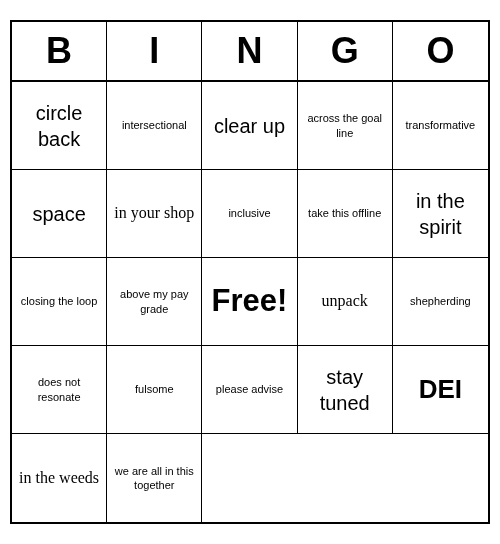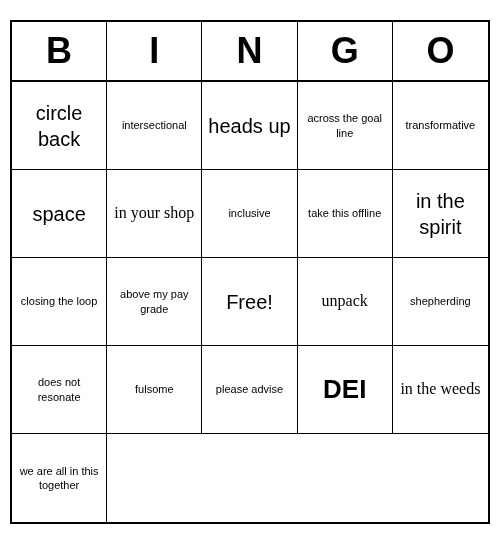--- a/index.html
+++ b/index.html
@@ -56,22 +56,22 @@
       font-weight: normal;
     }
     .bingo-cell .cell-text.xlarge {
       font-size: 26px;
       font-weight: bold;
     }
     .bingo-cell .cell-text.small {
       font-size: 11px;
     }
     .bingo-cell .cell-text.free {
-      font-size: 20px;
-      font-weight: normal;
+      font-size: 31px;
+      font-weight: bold;
     }
     .bingo-cell .cell-text.medium {
       font-size: 16px;
       font-family: Liberation Serif, serif;
     }
   </style>
 </head>
 <body>
 
 <div class="bingo-card">
@@ -83,21 +83,21 @@
       <div class="bingo-letter">O</div>
     </div>
   <div class="bingo-grid">
   <div class="bingo-cell">
         <span class="cell-text large">circle back</span>
       </div>
       <div class="bingo-cell">
         <span class="cell-text small">intersectional</span>
       </div>
       <div class="bingo-cell">
-        <span class="cell-text large">heads up</span>
+        <span class="cell-text large">clear up</span>
       </div>
       <div class="bingo-cell">
         <span class="cell-text small">across the goal line</span>
       </div>
       <div class="bingo-cell">
         <span class="cell-text small">transformative</span>
       </div>
       <div class="bingo-cell">
         <span class="cell-text large">space</span>
       </div>
@@ -131,20 +131,23 @@
       <div class="bingo-cell">
         <span class="cell-text small">does not resonate</span>
       </div>
       <div class="bingo-cell">
         <span class="cell-text small">fulsome</span>
       </div>
       <div class="bingo-cell">
         <span class="cell-text small">please advise</span>
       </div>
       <div class="bingo-cell">
+        <span class="cell-text large">stay tuned</span>
+      </div>
+      <div class="bingo-cell">
         <span class="cell-text xlarge">DEI</span>
       </div>
       <div class="bingo-cell">
         <span class="cell-text medium">in the weeds</span>
       </div>
       <div class="bingo-cell">
         <span class="cell-text small">we are all in this together</span>
       </div>
     </div>
 </div>

